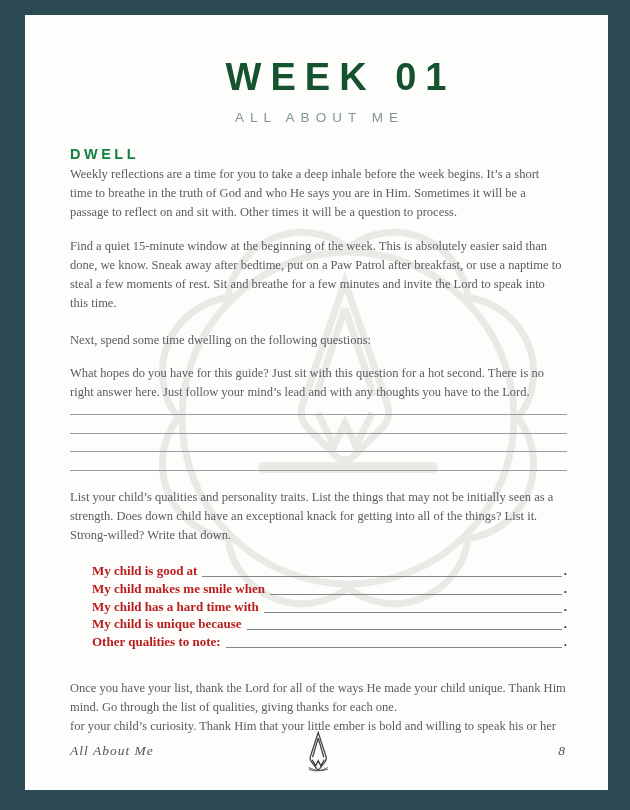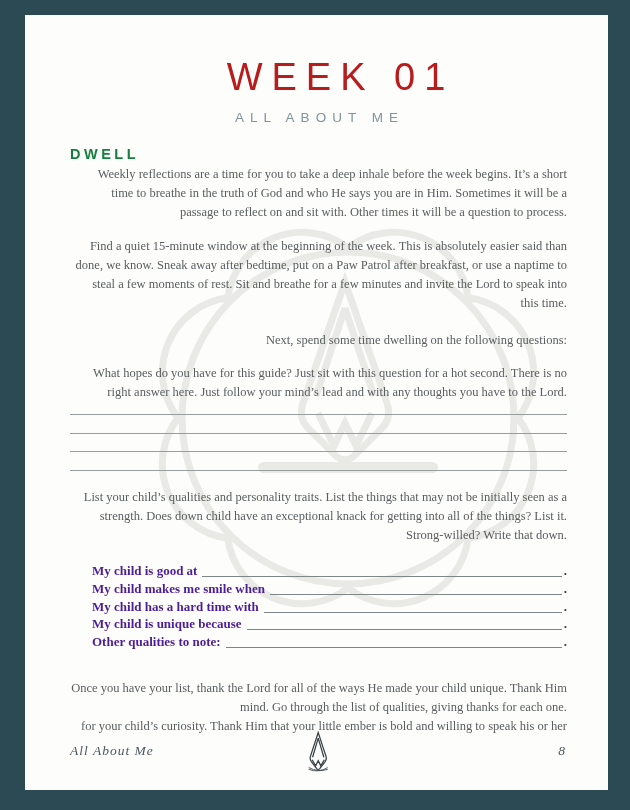--- a/index.html
+++ b/index.html
@@ -5,42 +5,42 @@
   html,body{margin:0;padding:0;}
   body{width:630px;height:810px;overflow:hidden;background:#2b4a53;}
   .frame{position:relative;width:630px;height:810px;background:#2b4a53;}
   .page{position:absolute;top:15px;left:25px;right:22px;bottom:20px;background:#fdfdfc;overflow:hidden;}
 
   
   .watermark{position:absolute;left:83px;top:163px;width:480px;height:480px;z-index:0;pointer-events:none;}
 
   
   .header{position:absolute;left:0;right:0;top:41px;text-align:center;z-index:1;}
-  .title{font-family:"Liberation Sans",sans-serif;font-weight:400;font-size:38px;
-         letter-spacing:9px;color:#b91c1c;margin:0;text-indent:9px;padding-left:39px;}
+  .title{font-family:"Liberation Sans",sans-serif;font-weight:700;font-size:38px;
+         letter-spacing:9px;color:#14532d;margin:0;text-indent:9px;padding-left:39px;}
   .subtitle{font-family:"Liberation Sans",sans-serif;font-weight:300;font-size:13.5px;
          letter-spacing:6px;color:#80959a;margin-top:11px;text-indent:6px;}
 
   
   .content{position:absolute;left:45px;top:128px;width:497px;z-index:1;
          font-family:"Liberation Serif",serif;color:#585d5d;font-size:12.5px;line-height:19px;}
   .dwell-heading{font-family:"Liberation Sans",sans-serif;font-weight:bold;font-size:14.5px;
          letter-spacing:3.5px;color:#15803d;margin:2px 0 0 0;height:18px;}
-  .para{margin:0;text-align:right;}
+  .para{margin:0;}
   .para .ln{white-space:nowrap;height:19px;}
   .mt2{margin-top:2px;}  .mt5{margin-top:18px;} .mt13{margin-top:29px;} .mt14{margin-top:14px;} .mt15{margin-top:15px;} .mt17{margin-top:17px;}
 
   .rules{margin-top:0;}
   .rule{height:17.6px;border-bottom:1px solid #989e9e;}
   .rule:first-child{height:12px;}
   .rules-after{margin-bottom:17px;}
 
   .prompts{margin-left:22px;}
   .prompt-row{display:flex;align-items:flex-end;height:17.6px;}
-  .prompt-label{font-weight:bold;color:#4c1d95;font-size:13px;white-space:nowrap;line-height:16px;}
+  .prompt-label{font-weight:bold;color:#b91c1c;font-size:13px;white-space:nowrap;line-height:16px;}
   .prompt-fill{flex:1;border-bottom:1px solid #7f8686;margin:0 2px 2px 5px;height:14px;}
   .prompt-dot{font-weight:bold;color:#353b3e;font-size:13px;line-height:16px;}
 
   
   .footer{position:absolute;left:45px;right:41px;bottom:18px;height:42px;z-index:1;
         font-family:"Liberation Serif",serif;font-style:italic;color:#4d585c;font-size:13.5px;}
   .footer-left{position:absolute;left:0;top:13px;letter-spacing:1px;}
   .footer-right{position:absolute;right:2px;top:13px;}
   .footer-logo{position:absolute;left:50%;top:0;transform:translateX(-53%);}
 </style>

